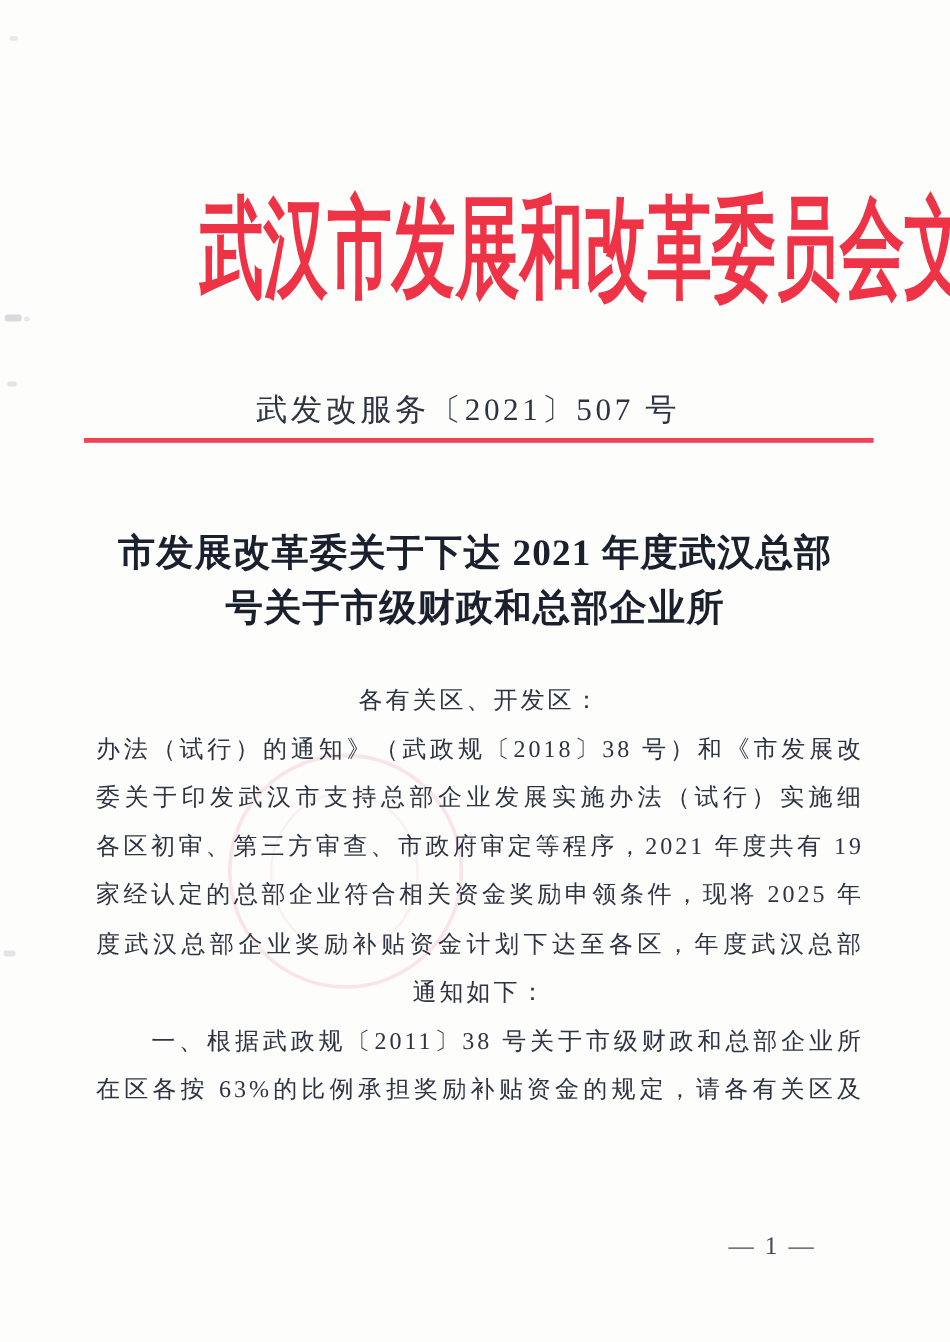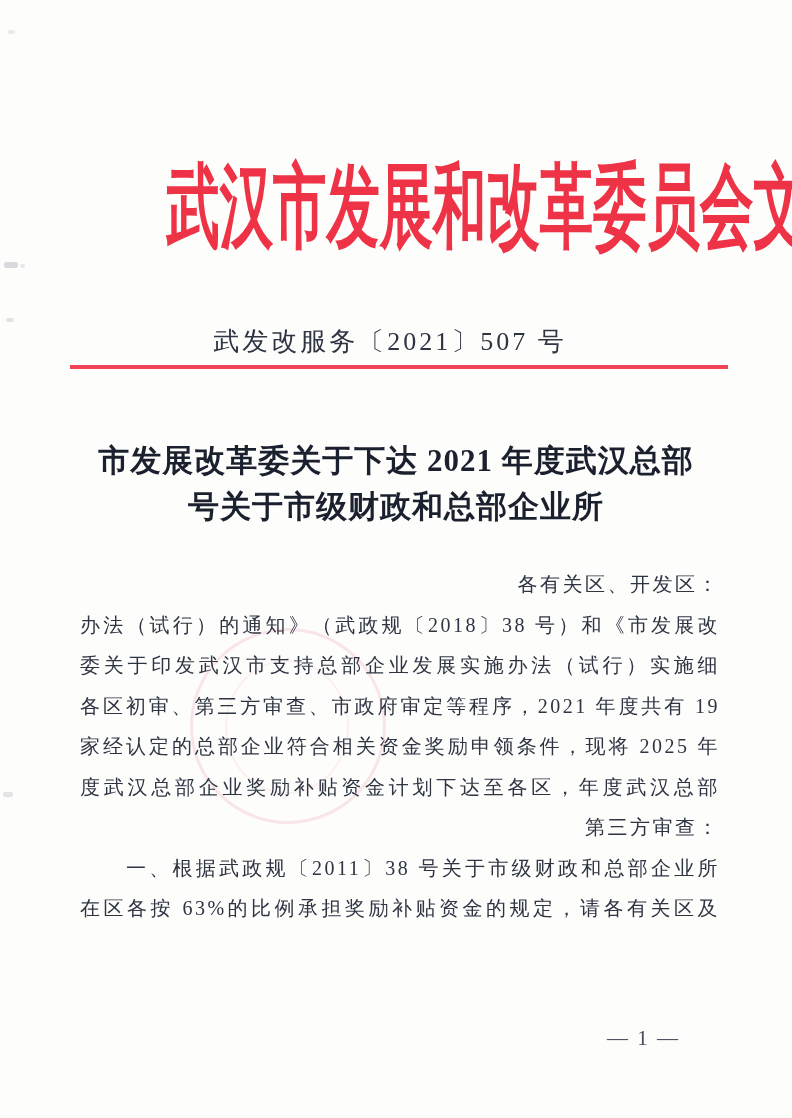--- a/index.html
+++ b/index.html
@@ -115,21 +115,21 @@
   }
   .line.justify {
     text-align: justify;
     text-align-last: justify;
   }
   .line.indent-justify {
     text-align: justify;
     text-align-last: justify;
     text-indent: 2.3em;
   }
-  .line.plain { text-align: right; }
+  .line.plain { text-align: center; }
 
   .page-num {
     position: absolute;
     top: 1026px;
     right: 112px;
     height: 24px;
     line-height: 24px;
     font-size: 21px;
     letter-spacing: 2px;
     color: var(--pagenum-ink, #454a56);
@@ -170,21 +170,21 @@
 
       <div class="line justify">委关于印发武汉市支持总部企业发展实施办法（试行）实施细</div>
 
 
       <div class="line justify">各区初审、第三方审查、市政府审定等程序，2021 年度共有 19</div>
 
       <div class="line justify">家经认定的总部企业符合相关资金奖励申领条件，现将 2025 年</div>
 
       <div class="line justify">度武汉总部企业奖励补贴资金计划下达至各区，年度武汉总部</div>
 
-      <div class="line plain">第三方审查：</div>
+      <div class="line plain">通知如下：</div>
 
       <div class="line indent-justify">一、根据武政规〔2011〕38 号关于市级财政和总部企业所</div>
 
       <div class="line justify">在区各按 63%的比例承担奖励补贴资金的规定，请各有关区及</div>
     </div>
 
   <div class="page-num">— 1 —</div>
 
 </div>
 

